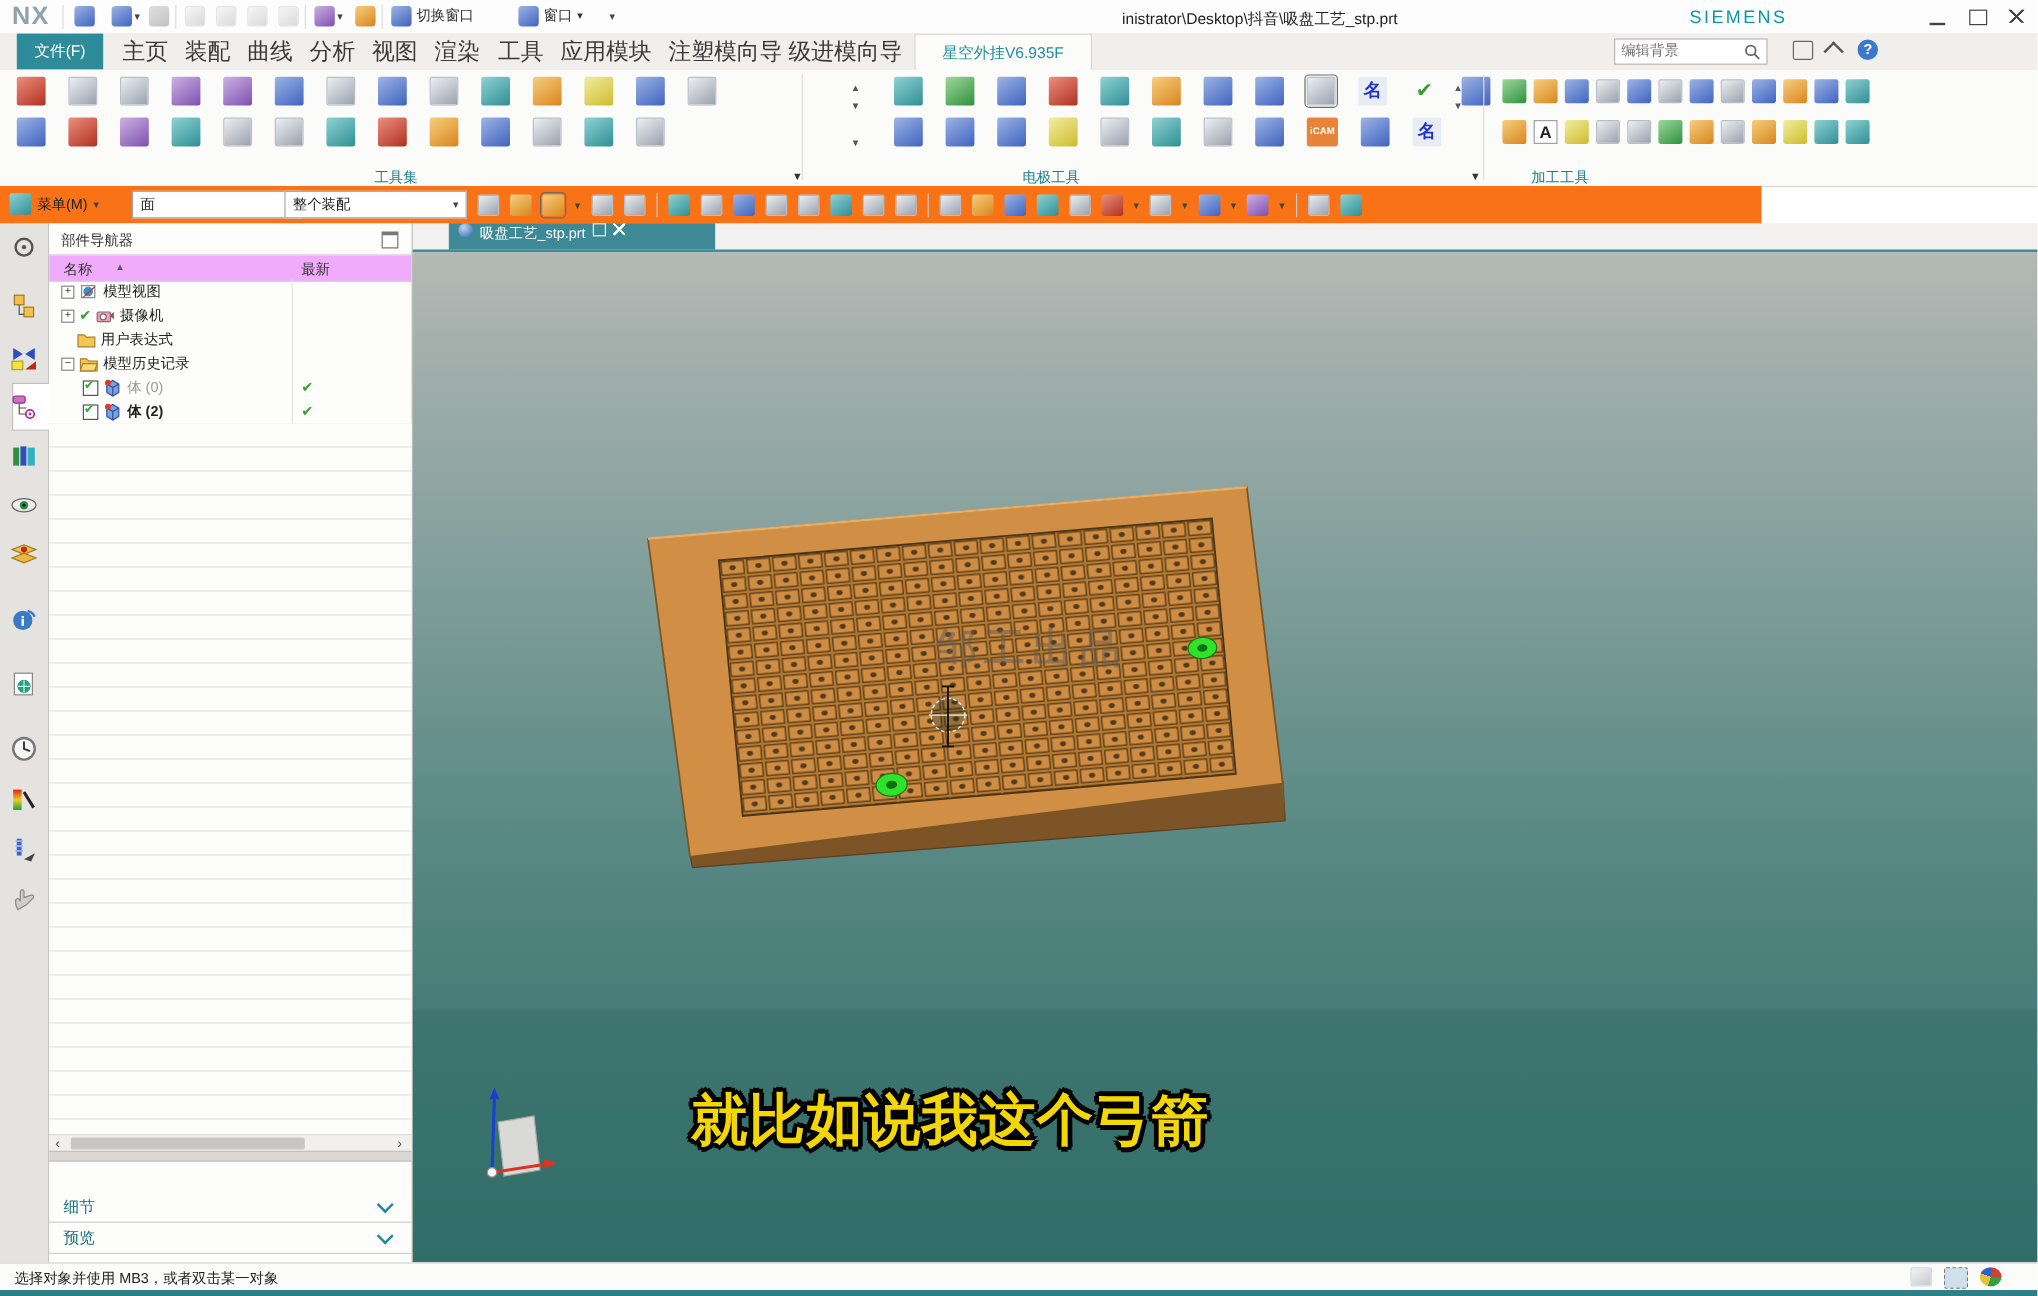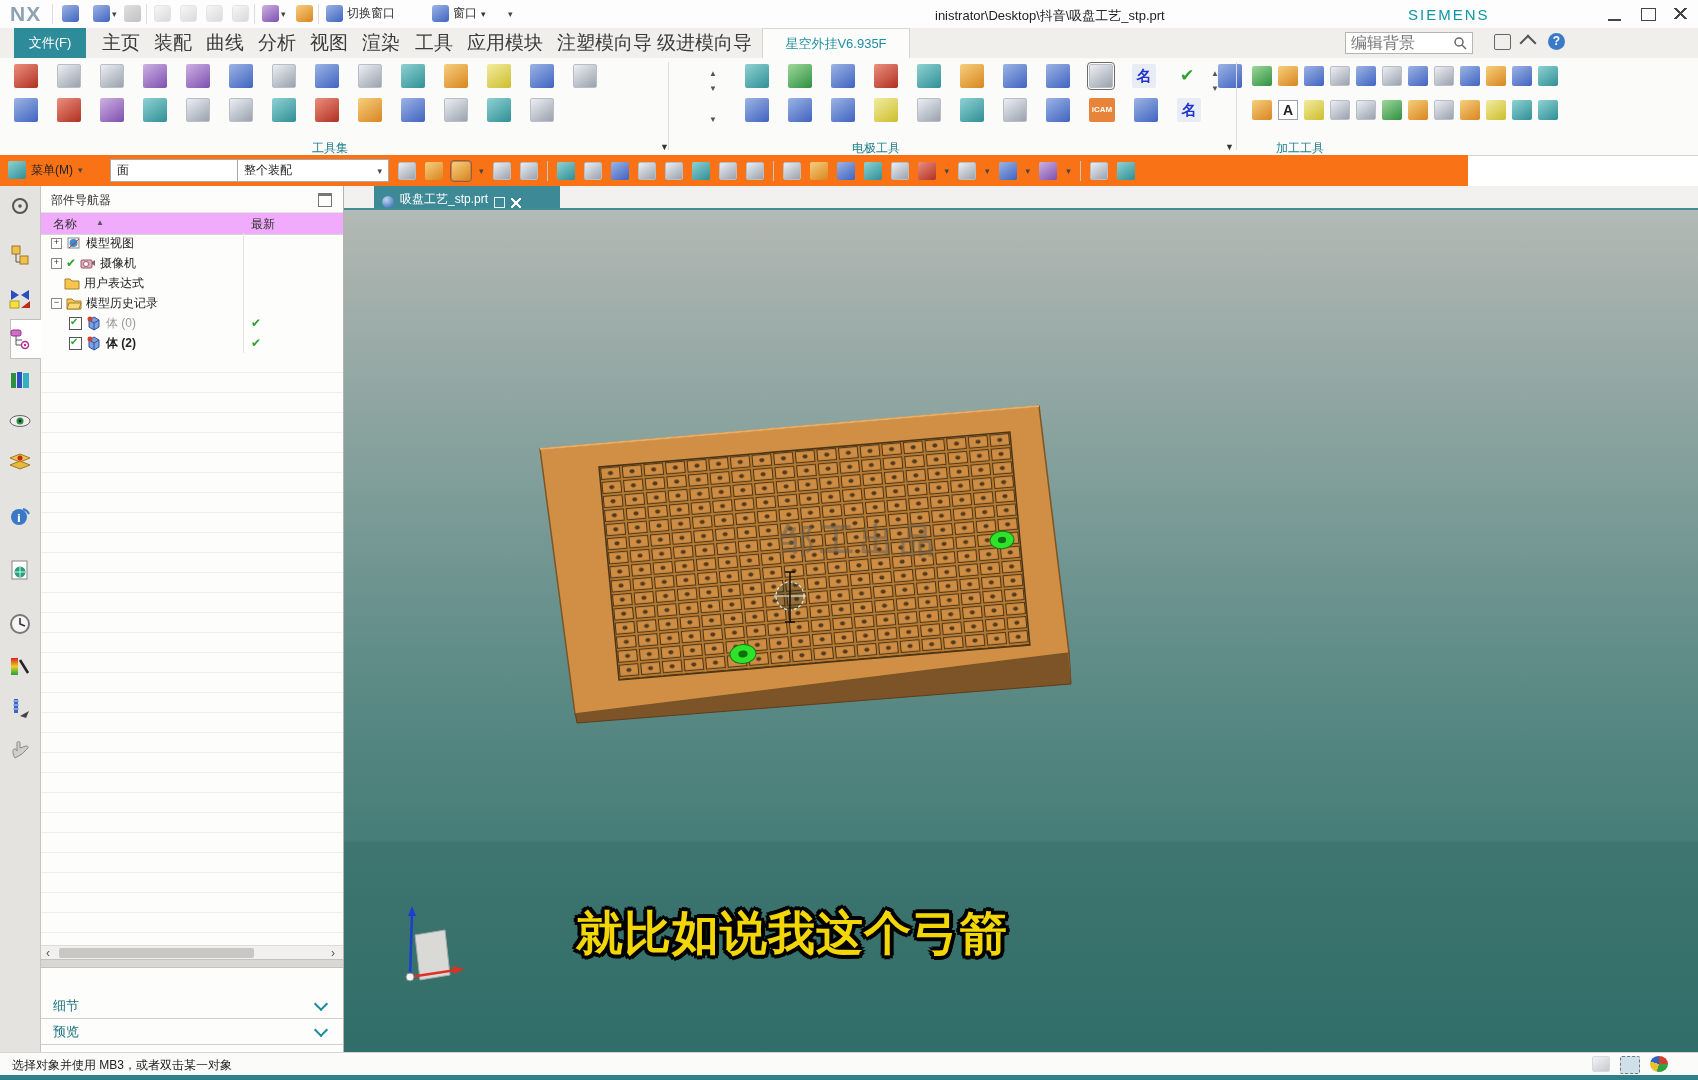--- a/index.html
+++ b/index.html
@@ -24,21 +24,21 @@
     linear-gradient(-45deg,transparent 45%,#444 45%,#444 55%,transparent 55%)}
 
   
   #tabrow{position:absolute;left:0;top:28px;width:1698px;height:30px;background:#f0efec;border-bottom:1px solid #dcdad6}
   .filebtn{position:absolute;left:14px;top:0;width:72px;height:30px;background:#2e8b9a;color:#fff;
            display:flex;align-items:center;justify-content:center;font-size:13px}
   .rtab{position:absolute;top:0;height:30px;display:flex;align-items:center;font-size:19px;color:#3a3a3a;padding:0 6px}
   .plugintab{position:absolute;left:762px;top:0;width:146px;height:30px;background:#fcfcfb;border:1px solid #d8d6d2;border-bottom:none;
              display:flex;align-items:center;justify-content:center;color:#1f8fa0;font-size:13px}
   .searchbox{position:absolute;left:1345px;top:4px;width:126px;height:20px;background:#fff;border:1px solid #b7b5b1;display:flex;align-items:center}
-  .searchbox input{border:none;outline:none;width:100px;height:16px;font-size:16px;padding-left:5px;color:#555;background:transparent;font-family:Liberation Serif, serif}
+  .searchbox input{border:none;outline:none;width:100px;height:16px;font-size:12px;padding-left:5px;color:#555;background:transparent;font-family:Liberation Mono, monospace}
   .minribbon{position:absolute;left:1522px;top:9px;width:10px;height:10px;border-left:2px solid #555;border-top:2px solid #555;transform:rotate(45deg)}
   .helpico{position:absolute;left:1548px;top:5px;width:17px;height:17px;border-radius:50%;background:#3a7ac8;color:#fff;
            font-weight:bold;text-align:center;line-height:17px;font-size:12px}
   .fakewin{position:absolute;left:1494px;top:6px;width:15px;height:14px;border:1.5px solid #666;border-radius:2px}
 
   
   #ribbon{position:absolute;left:0;top:58px;width:1698px;height:97px;background:#fbfbfa;border-bottom:1px solid #d6d4d0}
   .irow{position:absolute;display:flex;gap:19px}
   .irow3{position:absolute;display:flex;gap:6px}
   .ri{width:24px;height:24px;border-radius:2px;flex:0 0 auto}
@@ -99,21 +99,21 @@
   .hthumb{position:absolute;left:18px;top:2px;width:195px;height:10px;background:#c9c7c4;border-radius:2px}
   .harrow{position:absolute;top:0px;color:#555;font-size:12px;line-height:14px}
   .splitter{position:absolute;left:0;top:773px;width:302px;height:7px;background:#d9d7d4;border-top:1px solid #c4c2bf;border-bottom:1px solid #c4c2bf}
   .section{position:absolute;left:0;width:302px;height:26px;border-bottom:1px solid #d0cecb}
   .seclabel{position:absolute;left:12px;top:5px;color:#17707e;font-size:13px}
   .secchev{position:absolute;left:275px;top:7px;width:8px;height:8px;border-right:2px solid #1a8a9a;border-bottom:2px solid #1a8a9a;transform:rotate(45deg)}
 
   
   #viewport{position:absolute;left:344px;top:186px;width:1354px;height:866px}
   .vptabbar{position:absolute;left:0;top:0;width:1354px;height:22px;background:#f2f1ef;border-bottom:1px solid #9fb8bb}
-  .vptab{position:absolute;left:30px;top:0;width:186px;height:22px;background:#3d8a96;color:#fff;display:flex;align-items:flex-end;gap:6px;padding:0 8px;box-sizing:border-box}
+  .vptab{position:absolute;left:30px;top:0;width:222px;height:22px;background:#3d8a96;color:#fff;display:flex;align-items:flex-start;gap:6px;padding:0 8px;box-sizing:border-box}
   .vptab .pico{width:12px;height:12px;border-radius:50%;background:radial-gradient(circle at 35% 30%,#bcd8f0,#2a5fb0);flex:0 0 auto}
   .vptab .flico{width:9px;height:9px;border:1.5px solid #e8f2f4;flex:0 0 auto}
   .vptab .xico{width:10px;height:10px;flex:0 0 auto;background:
     linear-gradient(45deg,transparent 43%,#fff 43%,#fff 57%,transparent 57%),
     linear-gradient(-45deg,transparent 43%,#fff 43%,#fff 57%,transparent 57%)}
   .canvas{position:absolute;left:0;top:22px;width:1354px;height:844px;border-top:2px solid #418e98;box-sizing:border-box;
      background:linear-gradient(180deg,#b4bab6 0%,#a6b1ad 8%,#84a09c 30%,#5d8b86 55%,#467d78 74.8%,#3e7570 75.2%,#316e69 100%)}
   .subtitle{position:absolute;left:232px;top:692px;font-size:47px;font-weight:bold;color:#f3d605;letter-spacing:1px;white-space:nowrap;
      font-family:"DejaVu Sans","Liberation Sans",sans-serif;
      text-shadow:-3px -3px 0 #000,3px -3px 0 #000,-3px 3px 0 #000,3px 3px 0 #000,0 -4px 0 #000,0 4px 0 #000,-4px 0 0 #000,4px 0 0 #000}

